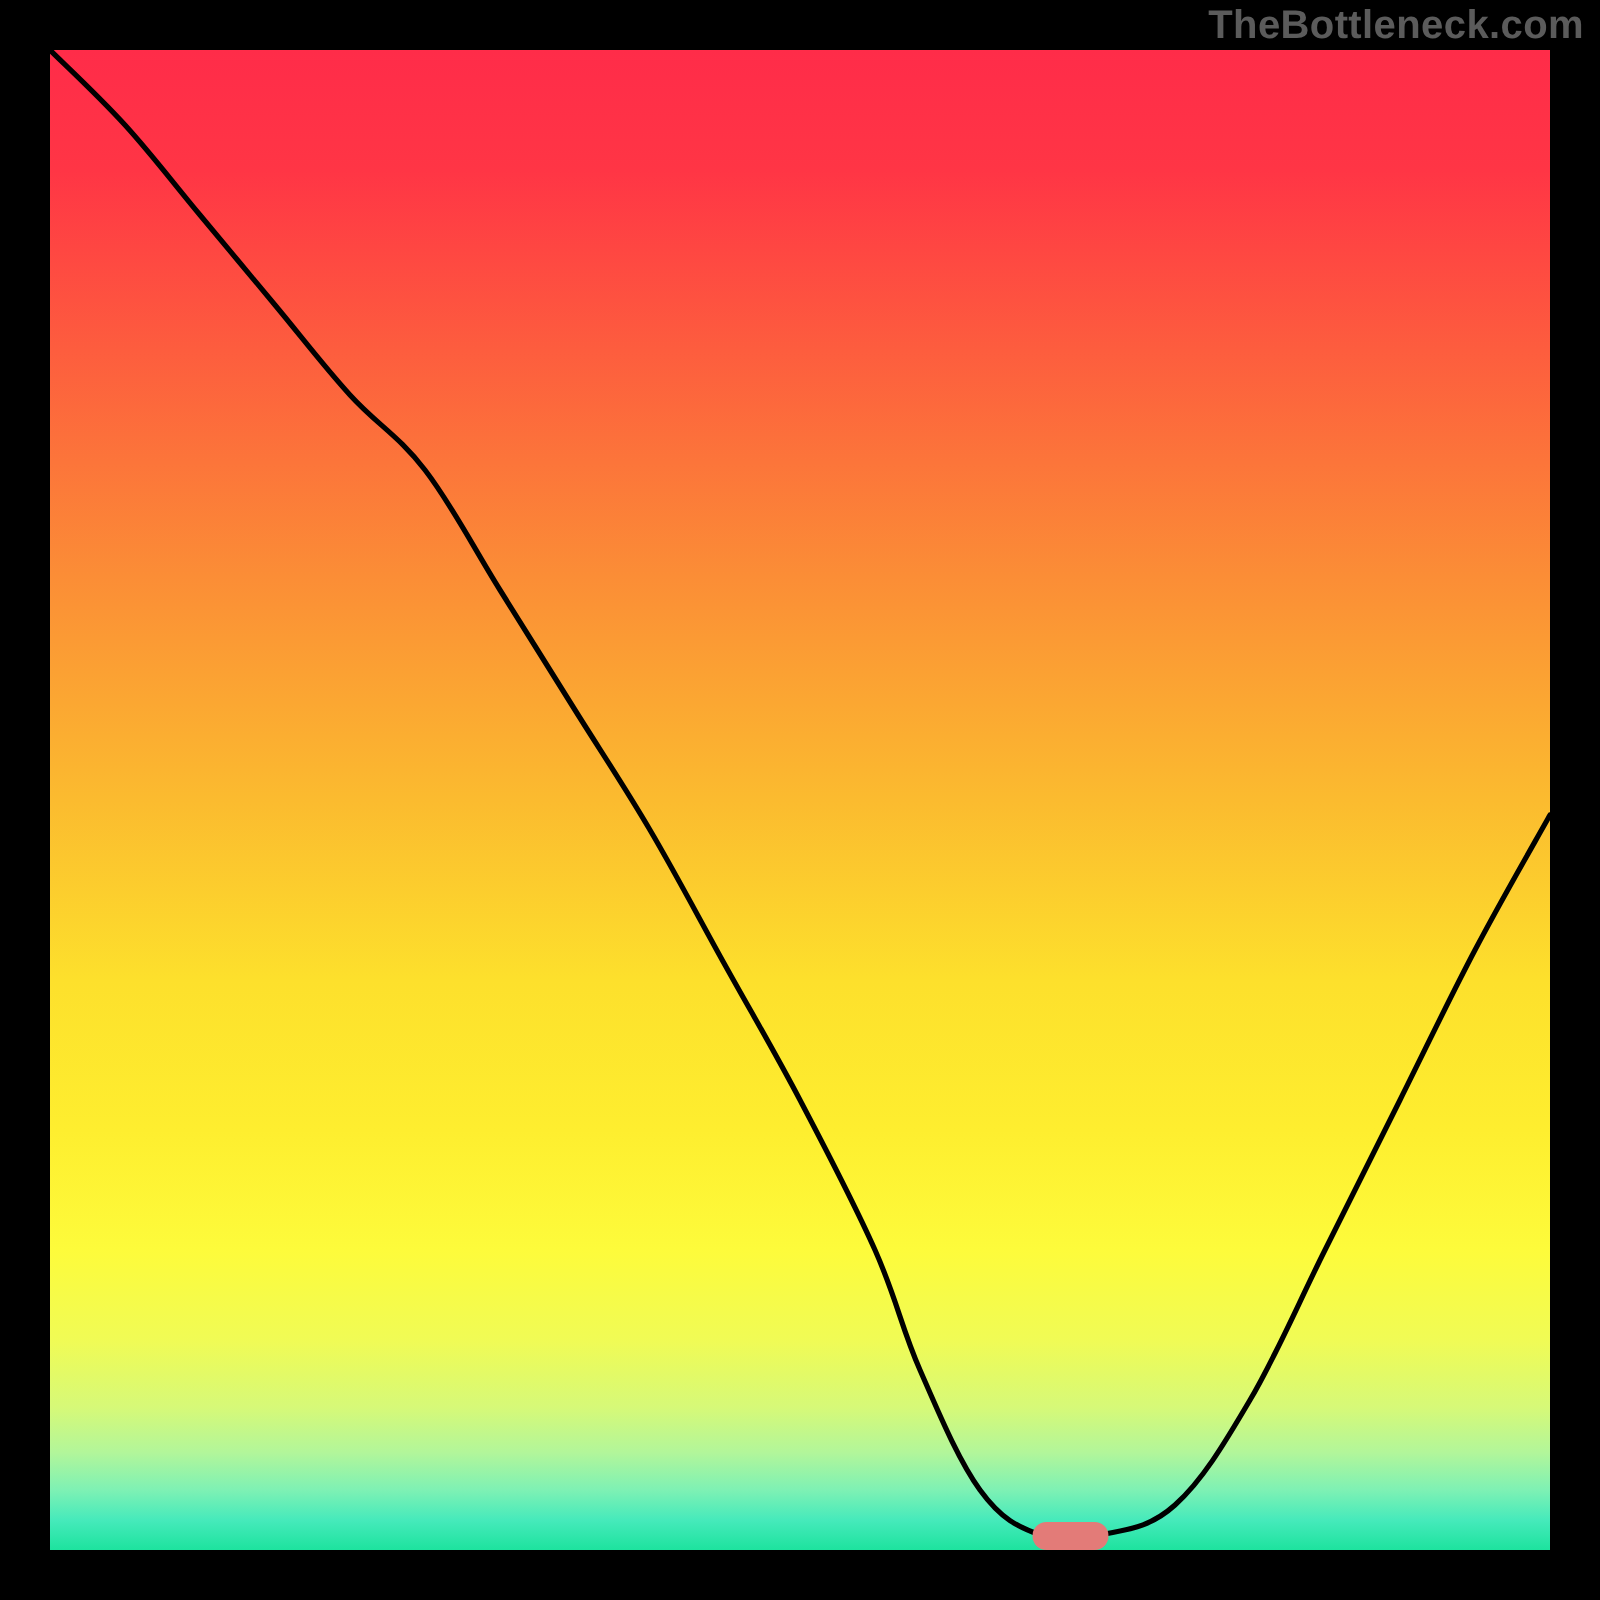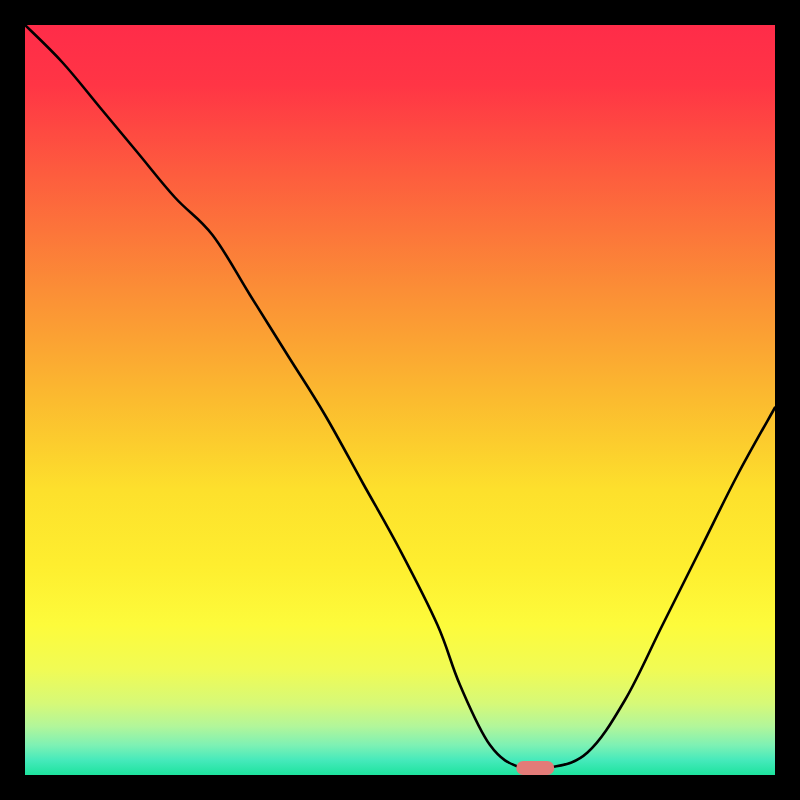--- a/index.html
+++ b/index.html
@@ -49,20 +49,21 @@
     border-radius: 9px;
     background: #e37b78;
     transform: translate(-50%, -50%);
   }
 </style>
 </head>
 <body>
 
 <div class="frame">
 
+  <div class="attribution">TheBottleneck.com</div>
 
   <div class="plot-area">
 
     <svg class="gradient-bg" width="750" height="750" viewBox="0 0 750 750" preserveAspectRatio="none">
       <defs>
         <linearGradient id="bgGrad" x1="0" y1="0" x2="0" y2="1">
             <stop offset="0.00%" stop-color="#ff2c49"></stop>
             <stop offset="8.00%" stop-color="#ff3545"></stop>
             <stop offset="20.00%" stop-color="#fd5d3e"></stop>
             <stop offset="35.00%" stop-color="#fb8d36"></stop>

